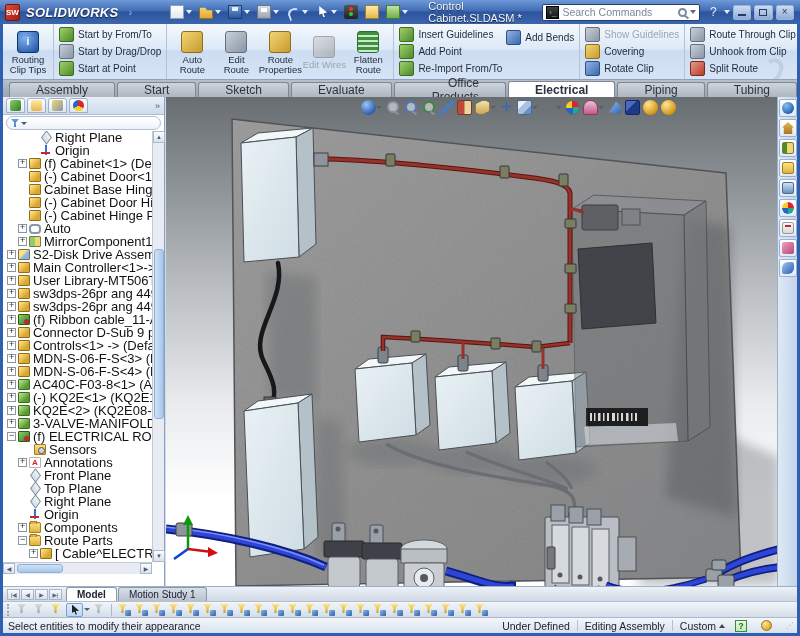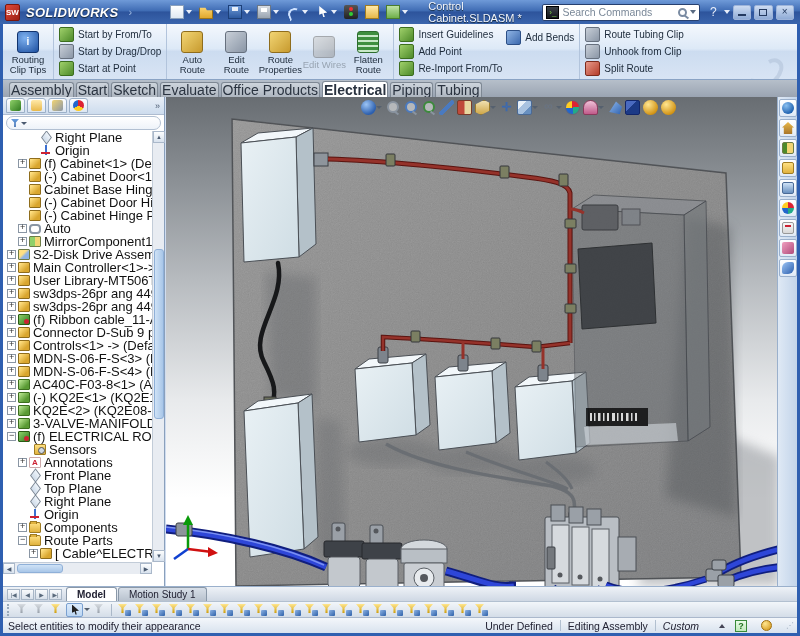--- a/index.html
+++ b/index.html
@@ -65,21 +65,21 @@
   .ic-b { background:linear-gradient(135deg,#f2d574,#c79a2e); border:1px solid #8f6d1c; }
   .ic-c { background:linear-gradient(135deg,#8fb4e4,#3c69ae); border:1px solid #2c4f86; }
   .ic-d { background:linear-gradient(135deg,#e89a8a,#b43c2a); border:1px solid #7c2a1c; }
   .ic-e { background:linear-gradient(135deg,#c8cfd8,#8a96a6); border:1px solid #66707e; }
   .ic-info { background:radial-gradient(circle at 35% 30%, #7fb2f0, #1c4fa0); border-radius:50%; border:1px solid #12346e; color:#fff; font-size:10px; font-weight:bold; display:flex; align-items:center; justify-content:center; }
   .ic-flat { background:repeating-linear-gradient(#3f8f3f 0 3px, #c8e8c8 3px 5px); border:1px solid #2e6e2e; }
   #ds-mark { position:absolute; right:6px; top:26px; width:70px; height:50px; opacity:.5; }
 
   
   #tabrow { position:absolute; left:0; right:0; top:80px; height:17px; background:linear-gradient(#b6bfca,#9aa4b2); display:flex; align-items:flex-end; padding-left:6px; gap:2px; }
-  .dtab { height:15px; padding:0 1px; font-size:14px; color:#2a3340; background:linear-gradient(#cdd4dc,#aeb6c0);
+  .dtab { height:15px; padding:0 26px; font-size:12px; color:#2a3340; background:linear-gradient(#cdd4dc,#aeb6c0);
     border:1px solid #7e8894; border-bottom:none; border-radius:3px 3px 0 0; display:flex; align-items:center;text-align:right; }
   .dtab.active { background:#fff; font-weight:bold; height:16px; }
 
   
   #main { position:absolute; left:0; right:0; top:97px; height:489px; }
 
   
   #leftpanel { position:absolute; left:0; top:0; width:162px; height:489px; background:#fff; border-right:1px solid #8aa0bc; }
   #lp-tabs { height:18px; background:linear-gradient(#e8eef6,#cddcee); border-bottom:1px solid #aebcd0; display:flex; align-items:center; gap:2px; padding-left:3px; }
   .lp-tab { width:19px; height:15px; border:1px solid #9cb0c8; border-radius:3px 3px 0 0; background:linear-gradient(#fff,#dce6f2); display:flex; align-items:center; justify-content:center; }
@@ -173,21 +173,21 @@
   .ft::after { content:""; position:absolute; right:0; bottom:0; width:6px; height:6px; background:linear-gradient(135deg,#8fb4e4,#2c5fa8); border-radius:1px; }
   .ft.plain::after { display:none; }
   .ft.gray::before { background:linear-gradient(#d8dde2,#9aa2ac); }
   .ft-cursor { width:17px; height:14px; border:1px solid #7aa0d0; background:linear-gradient(#dcebfb,#bcd6f2); border-radius:2px; position:relative; }
   .ft-cursor::before { content:""; position:absolute; left:5px; top:1px; width:7px; height:10px; background:#222; clip-path:polygon(0 0,100% 62%,55% 66%,68% 100%,48% 100%,38% 70%,0 82%); }
   .ft-sep { width:1px; height:12px; background:#aab8c8; margin:0 2px; }
   #statusbar { position:absolute; left:0; right:0; top:617px; height:16px; background:linear-gradient(#f4f7fb,#d8e2ee); border-top:1px solid #aab8cc; display:flex; align-items:center; font-size:10.5px; color:#223; }
   #status-msg { margin-left:5px; }
   .st-sep { width:1px; height:11px; background:#b2c0d0; margin:0 7px; }
   #st-right { margin-left:auto; display:flex; align-items:center; }
-  .st-custom { display:flex; align-items:center; gap:20px;font-style:italic; }
+  .st-custom { display:flex; align-items:center; gap:3px; }
   .upcaret { width:0;height:0;border-left:3px solid transparent;border-right:3px solid transparent;border-bottom:4px solid #445; }
   .st-help { width:12px; height:12px; border:1px solid #3a8a3a; background:linear-gradient(#eafbe8,#bfe8ba); color:#1c6e1c; font-size:9px; font-weight:bold; text-align:center; line-height:11px; margin:0 14px 0 10px; }
   .st-tag { width:11px; height:11px; background:radial-gradient(circle at 35% 30%,#ffe690,#d09010); border-radius:50%; border:1px solid #a07010; margin-right:14px; }
   .grip2 { margin-right:2px; color:#9aa8ba; font-size:8px; letter-spacing:1px; }
 </style>
 </head>
 <body>
 
 <div id="window">
 
@@ -332,26 +332,45 @@
           </span>
         </div>
       <div class="stack" style="align-self:flex-start; padding-top:4px;">
 
           <span class="srow">
             <span class="sicon ic-c"></span>
             <span>Add Bends</span>
           </span>
         </div>
     </div>
+    <div class="rgroup">
+      <div class="stack">
+
+          <span class="srow disabled">
+            <span class="sicon ic-e"></span>
+            <span>Show Guidelines</span>
+          </span>
+
+          <span class="srow">
+            <span class="sicon ic-b"></span>
+            <span>Covering</span>
+          </span>
+
+          <span class="srow">
+            <span class="sicon ic-c"></span>
+            <span>Rotate Clip</span>
+          </span>
+        </div>
+    </div>
     <div class="rgroup" style="border-right:none;">
       <div class="stack">
 
           <span class="srow">
             <span class="sicon ic-e"></span>
-            <span>Route Tubing Clip</span>
+            <span>Route Through Clip</span>
           </span>
 
           <span class="srow">
             <span class="sicon ic-e"></span>
             <span>Unhook from Clip</span>
           </span>
 
           <span class="srow">
             <span class="sicon ic-d"></span>
             <span>Split Route</span>

